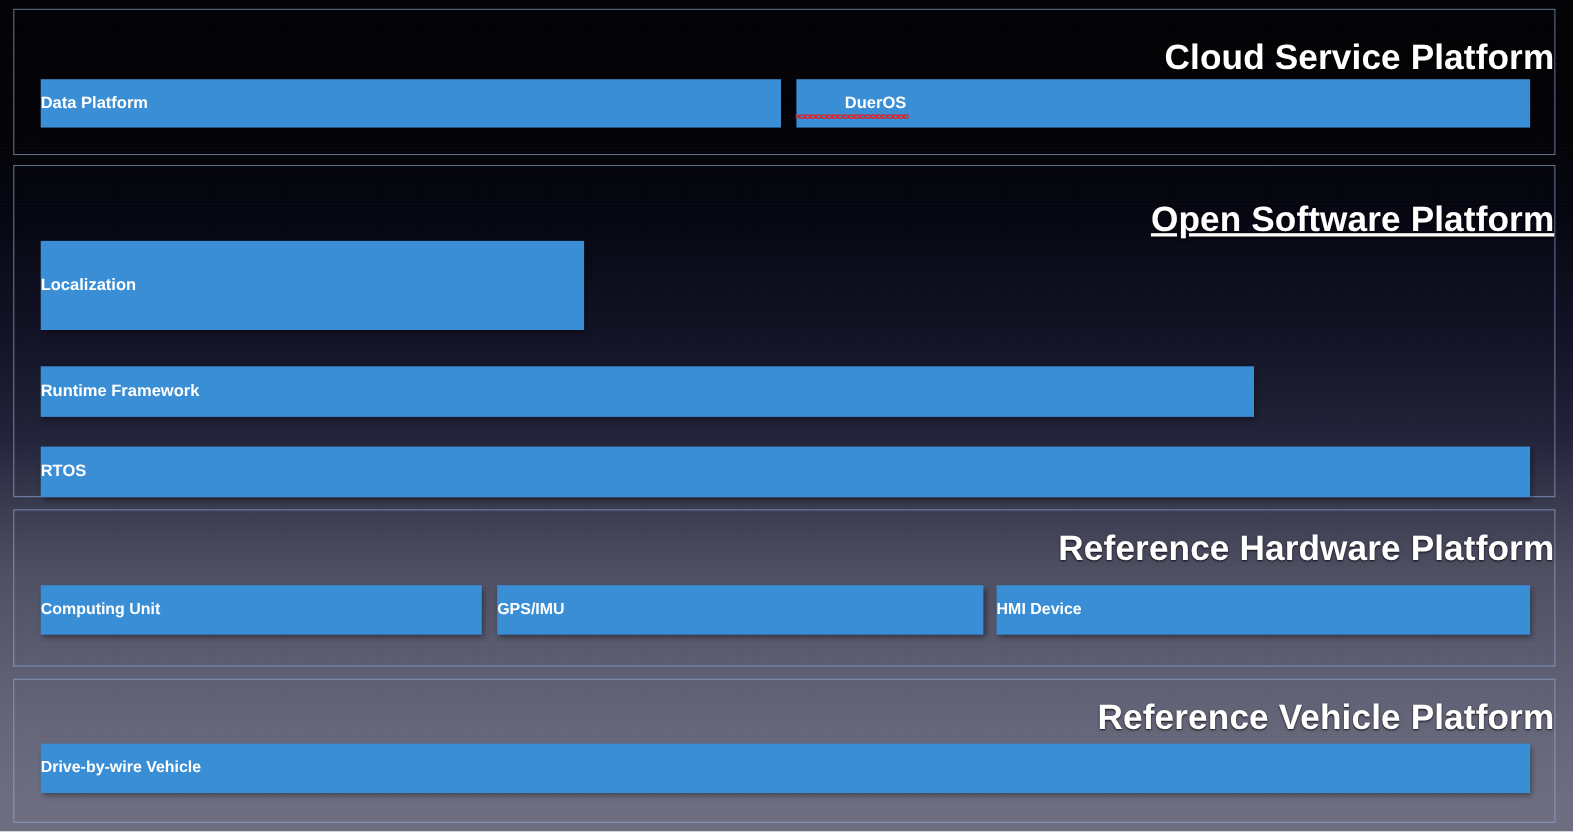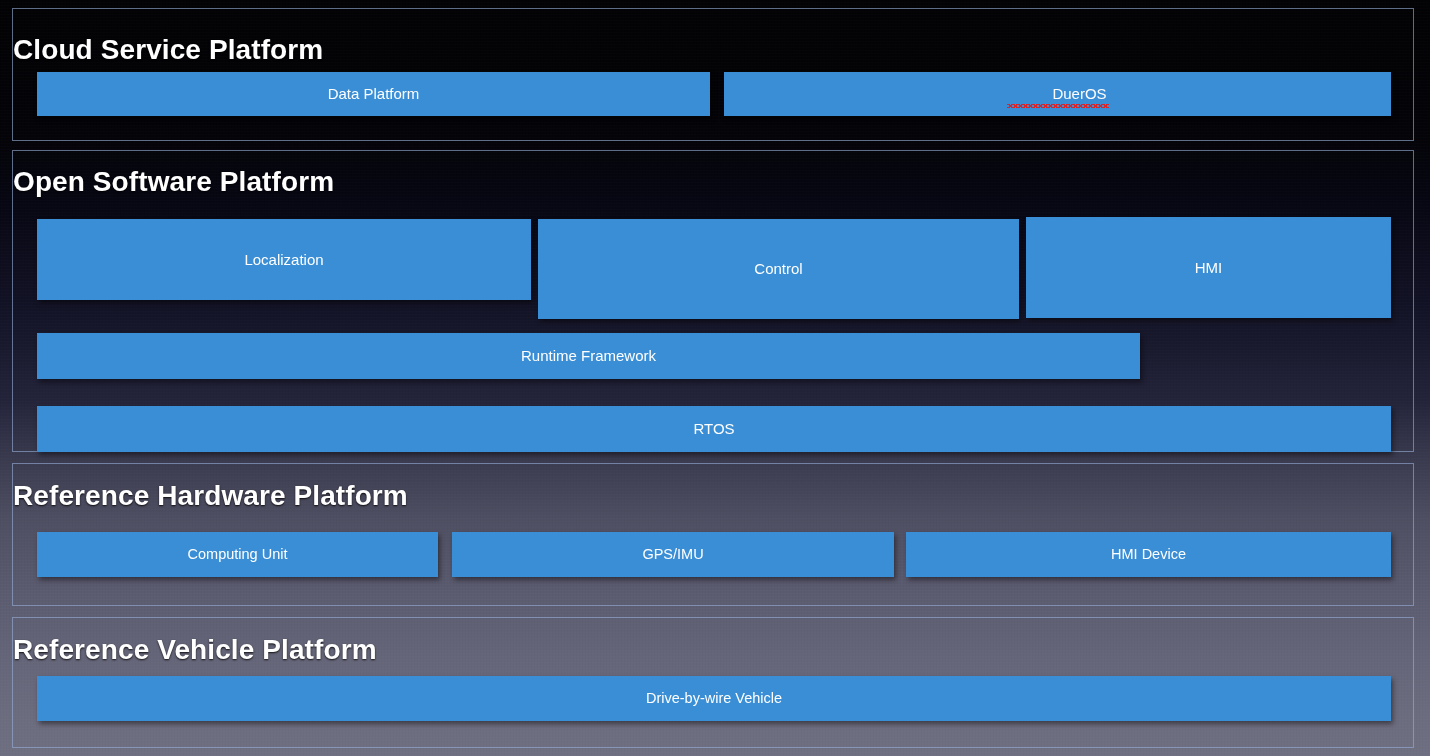--- a/index.html
+++ b/index.html
@@ -42,39 +42,38 @@
   
   .panel {
     position:absolute;
     left:12px; right:16px;
     border:1px solid rgba(150,175,215,.62);
     z-index:2;
   }
   .panel-title {
     position:absolute;
     left:0; right:0;
-    text-align:left;
+    text-align:right;
     color:#ffffff;
     font-weight:bold;
-    font-size:28px;
+    font-size:32px;
     letter-spacing:.1px;
     text-shadow:0 1px 2px rgba(0,0,0,.85);
     white-space:nowrap;
   }
 
   
   .blk {
     position:absolute;
     background:#3a8ed6;
     color:#ffffff;
-    font-weight:normal;
+    font-weight:bold;
     font-size:15px;
     display:flex;
     align-items:center;
-    justify-content:center;
     text-align:center;
     box-shadow:2px 3px 5px rgba(0,0,0,.45);
     line-height:1.15;
   }
   .blk.sm { font-size:14.5px; }
 
   
   .squiggle {
     position:relative;
     display:inline-block;
@@ -94,21 +93,21 @@
     background-repeat:repeat-x;
     opacity:.95;
   }
 
   
   #panel-cloud { top:8px; height:133px; }
   #panel-cloud .panel-title { top:25px; }
 
   
   #panel-software { top:150px; height:302px; }
-  #panel-software .panel-title { top:15px; }
+  #panel-software .panel-title { top:30px;text-decoration:underline; }
 
   
   #panel-hardware { top:463px; height:143px; }
   #panel-hardware .panel-title { top:16px; }
 
   
   #panel-vehicle { top:617px; height:131px; }
   #panel-vehicle .panel-title { top:16px; }
 </style>
 </head>
@@ -128,27 +127,21 @@
     </div>
   </div>
 
   <div class="panel" id="panel-software">
     <div class="panel-title">Open Software Platform</div>
 
     <div class="blk" style="left:24px; top:68px; width:494px; height:81px;">
       <span>Localization</span>
     </div>
 
-    <div class="blk" style="left:525px; top:68px; width:481px; height:100px;">
-      <span>Control</span>
-    </div>
 
-    <div class="blk" style="left:1013px; top:66px; width:365px; height:101px;">
-      <span>HMI</span>
-    </div>
 
     <div class="blk" style="left:24px; top:182px; width:1103px; height:46px;">
       <span>Runtime Framework</span>
     </div>
 
     <div class="blk" style="left:24px; top:255px; width:1354px; height:46px;">
       <span>RTOS</span>
     </div>
   </div>
 

